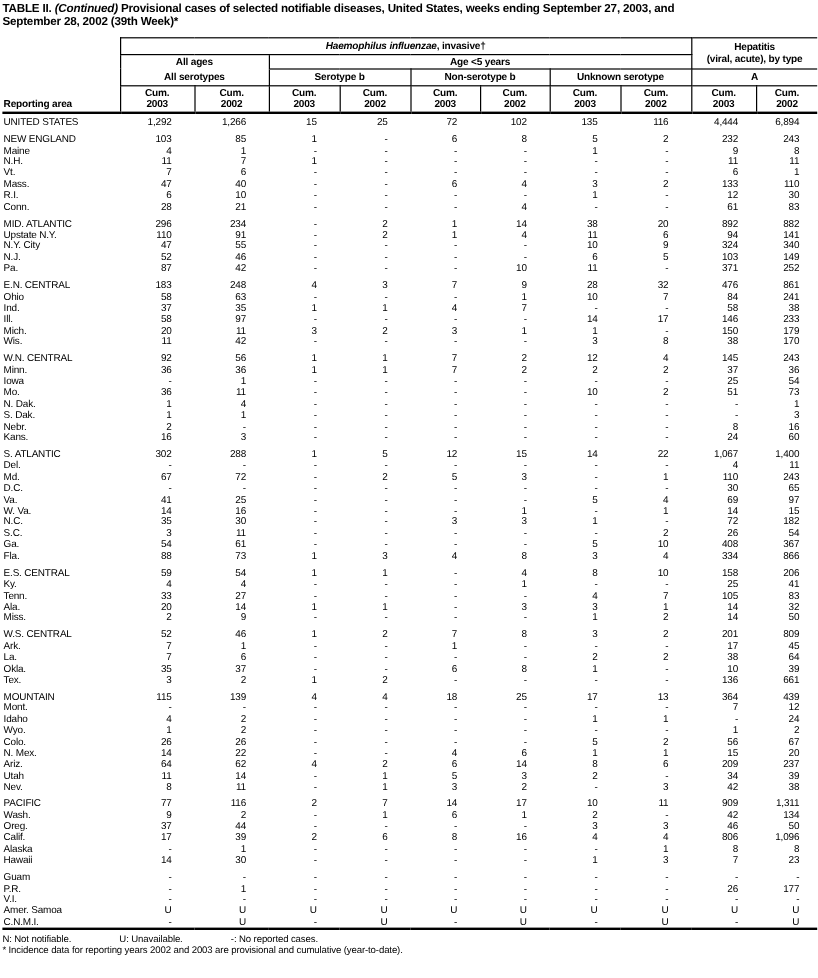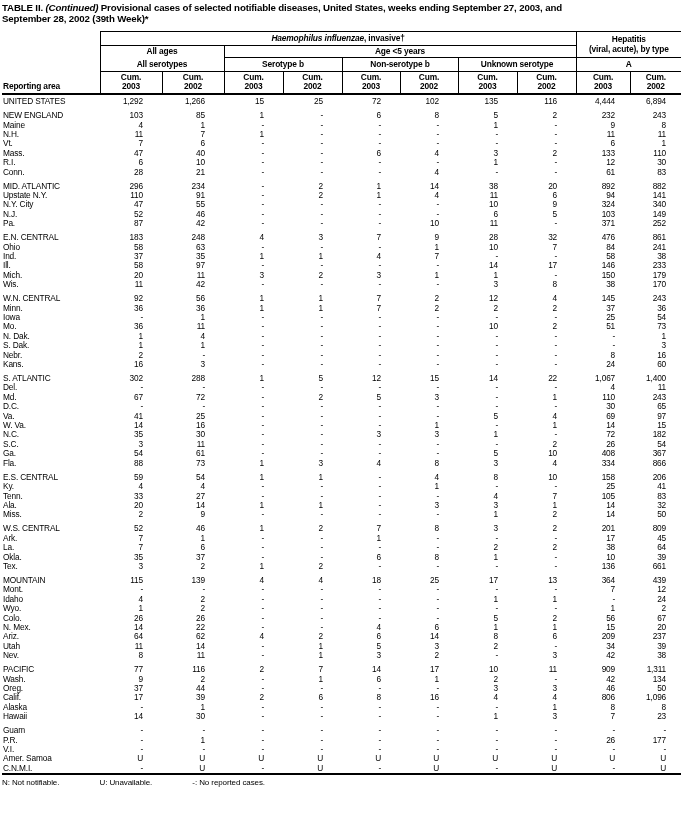--- a/index.html
+++ b/index.html
@@ -1019,15 +1019,16 @@
         </tr>
       </tbody>
   </table>
 
   <div class="footnotes">
     <div class="legend">
       <span class="sp">N: Not notifiable.</span>
       <span class="sp">U: Unavailable.</span>
       <span>-: No reported cases.</span>
     </div>
+    <div class="fn">* Incidence data for reporting years 2002 and 2003 are provisional and cumulative (year-to-date).</div>
   </div>
 
 </div>
 
 </body></html>

